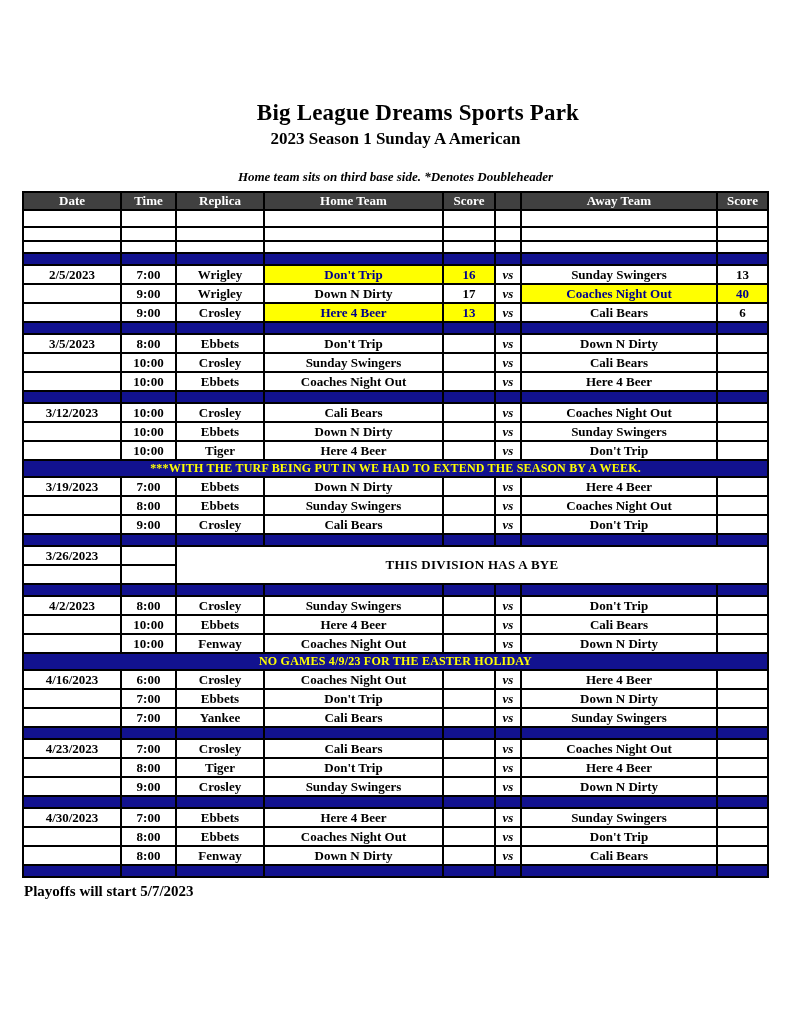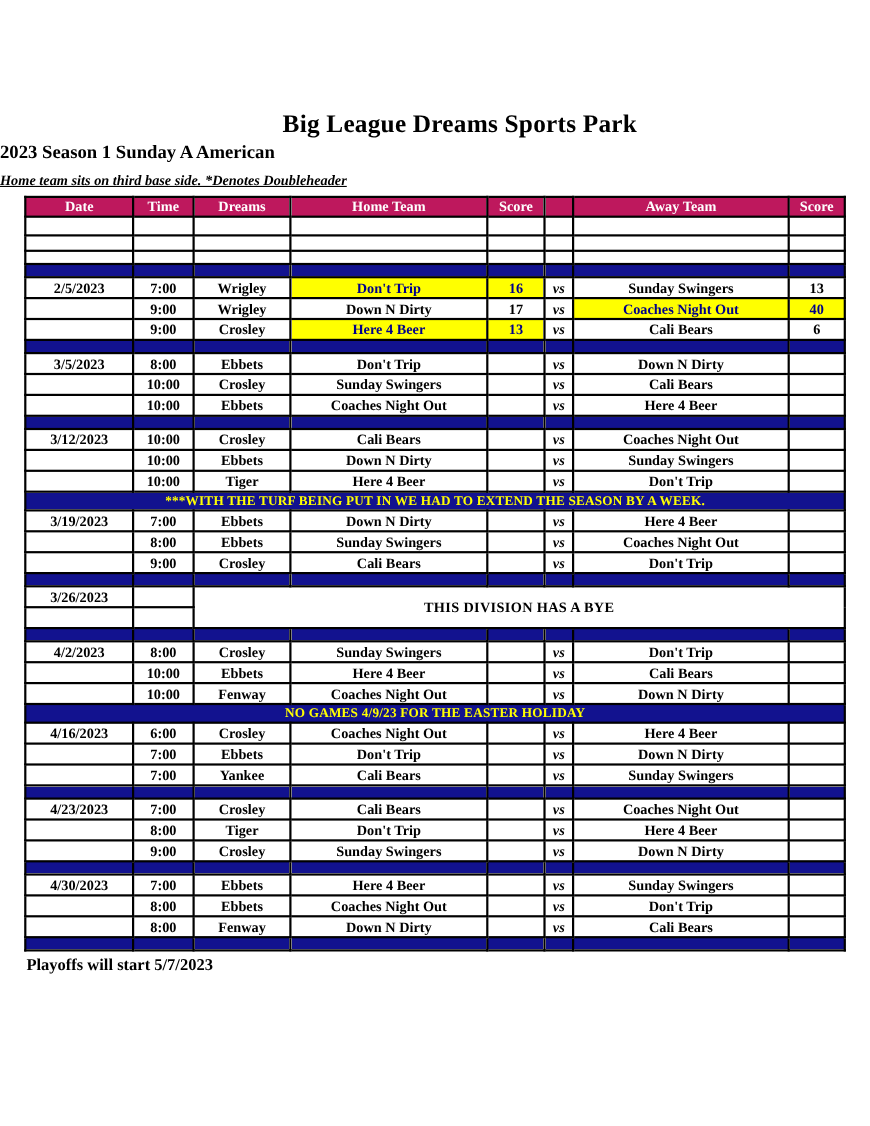--- a/index.html
+++ b/index.html
@@ -12,48 +12,48 @@
     overflow: hidden;
   }
   .title {
     margin-top: 100px;
     text-align: center;
     font-size: 23px;
     letter-spacing: 0.2px;
     padding-left: 45px;
   }
   .subtitle {
+    text-align: center;
     font-size: 17px;
     margin-top: 3px;
   }
   .note {
-    text-align: left;
+    text-align: center;
     font-size: 13px;
     font-style: italic;
-    margin: 7px 0 6px 0;
-    text-decoration: underline;
+    margin: 20px 0 6px 0;
   }
   table.schedule {
     border-collapse: collapse;
     table-layout: fixed;
     margin: 0 0 0 22px;
   }
   table.schedule td {
     border: 2px solid #000;
     padding: 0;
     height: 17px;
     font-size: 13px;
     font-weight: bold;
     text-align: center;
     vertical-align: middle;
     white-space: nowrap;
     overflow: hidden;
   }
   tr.head td {
-    background: #be185d;
+    background: #404040;
     color: #ffffff;
     height: 16px;
     font-size: 13px;
   }
   tr.sep td {
     background: #12128F;
     height: 10px;
   }
   tr.blank td { background: #ffffff; }
   tr.notice td {
@@ -95,21 +95,21 @@
       <col style="width:179px">
     <col style="width:52px">
       <col style="width:26px">
       <col style="width:196px">
       <col style="width:51px">
   </colgroup>
   <tbody>
     <tr class="head">
       <td>Date</td>
       <td>Time</td>
-      <td>Dreams</td>
+      <td>Replica</td>
       <td>Home Team</td>
       <td>Score</td>
       <td></td>
       <td>Away Team</td>
       <td>Score</td>
     </tr>
   </tbody>
   <tbody id="schedule-body">
       <tr class="blank">
         <td style="height: 15px;"></td>

